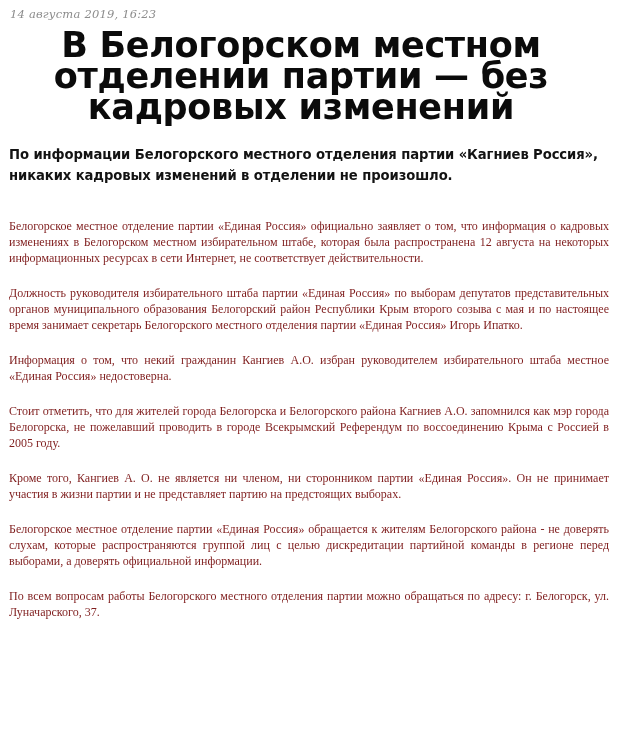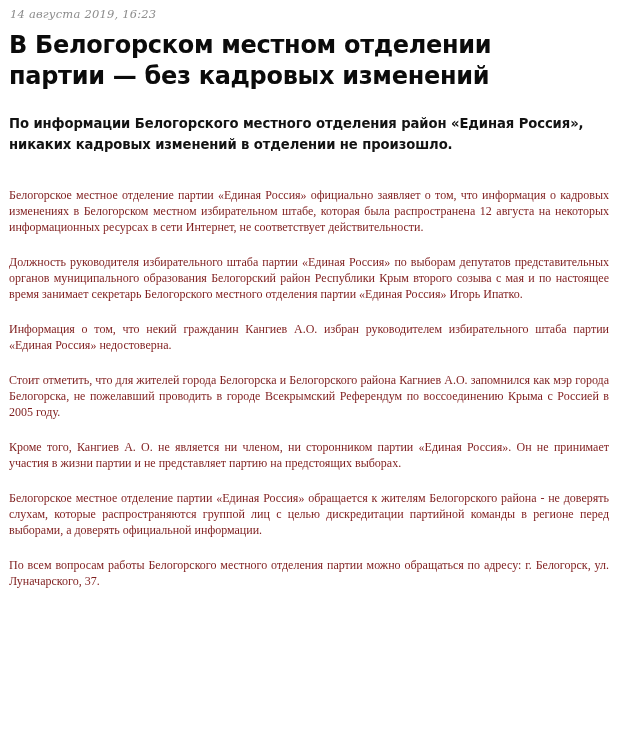--- a/index.html
+++ b/index.html
@@ -30,26 +30,27 @@
     line-height: 14px;
     color: #8c8c8c;
     letter-spacing: 0.2px;
     padding-top: 7px;
     padding-left: 1px;
     white-space: nowrap;
   }
   .article-headline {
     font-family: "DejaVu Sans", "Liberation Sans", sans-serif;
     font-weight: bold;
-    font-size: 24px;
+    font-size: 35px;
     line-height: 31px;
     color: #0b0b0b;
     letter-spacing: -0.3px;
     margin: 9px 0 0 0;
     padding-right: 18px;
+    text-align: center;
   }
   .article-lead {
     font-family: "DejaVu Sans", "Liberation Sans", sans-serif;
     font-weight: bold;
     font-size: 13.2px;
     line-height: 20.5px;
     color: #131313;
     margin: 22px 0 0 0;
     letter-spacing: -0.1px;
     padding-right: 4px;
@@ -74,25 +75,25 @@
 </style>
 </head>
 <body>
 
 <div class="page">
 
   <div class="article-date">14 августа 2019, 16:23</div>
 
   <h1 class="article-headline">В Белогорском местном отделении партии — без кадровых изменений</h1>
 
-  <p class="article-lead">По информации Белогорского местного отделения район «Единая Россия», никаких кадровых изменений в отделении не произошло.</p>
+  <p class="article-lead">По информации Белогорского местного отделения партии «Кагниев Россия», никаких кадровых изменений в отделении не произошло.</p>
 
   <div class="article-body">
     <p class="body-paragraph">Белогорское местное отделение партии «Единая Россия» официально заявляет о том, что информация о кадровых изменениях в Белогорском местном избирательном штабе, которая была распространена 12 августа на некоторых информационных ресурсах в сети Интернет, не соответствует действительности.</p>
     <p class="body-paragraph">Должность руководителя избирательного штаба партии «Единая Россия» по выборам депутатов представительных органов муниципального образования Белогорский район Республики Крым второго созыва с мая и по настоящее время занимает секретарь Белогорского местного отделения партии «Единая Россия» Игорь Ипатко.</p>
-    <p class="body-paragraph">Информация о том, что некий гражданин Кангиев А.О. избран руководителем избирательного штаба партии «Единая Россия» недостоверна.</p>
+    <p class="body-paragraph">Информация о том, что некий гражданин Кангиев А.О. избран руководителем избирательного штаба местное «Единая Россия» недостоверна.</p>
     <p class="body-paragraph">Стоит отметить, что для жителей города Белогорска и Белогорского района Кагниев А.О. запомнился как мэр города Белогорска, не пожелавший проводить в городе Всекрымский Референдум по воссоединению Крыма с Россией в 2005 году.</p>
     <p class="body-paragraph">Кроме того, Кангиев А. О. не является ни членом, ни сторонником партии «Единая Россия». Он не принимает участия в жизни партии и не представляет партию на предстоящих выборах.</p>
     <p class="body-paragraph">Белогорское местное отделение партии «Единая Россия» обращается к жителям Белогорского района - не доверять слухам, которые распространяются группой лиц с целью дискредитации партийной команды в регионе перед выборами, а доверять официальной информации.</p>
     <p class="body-paragraph">По всем вопросам работы Белогорского местного отделения партии можно обращаться по адресу: г. Белогорск, ул. Луначарского, 37.</p>
   </div>
 
 </div>
 
 </body></html>

